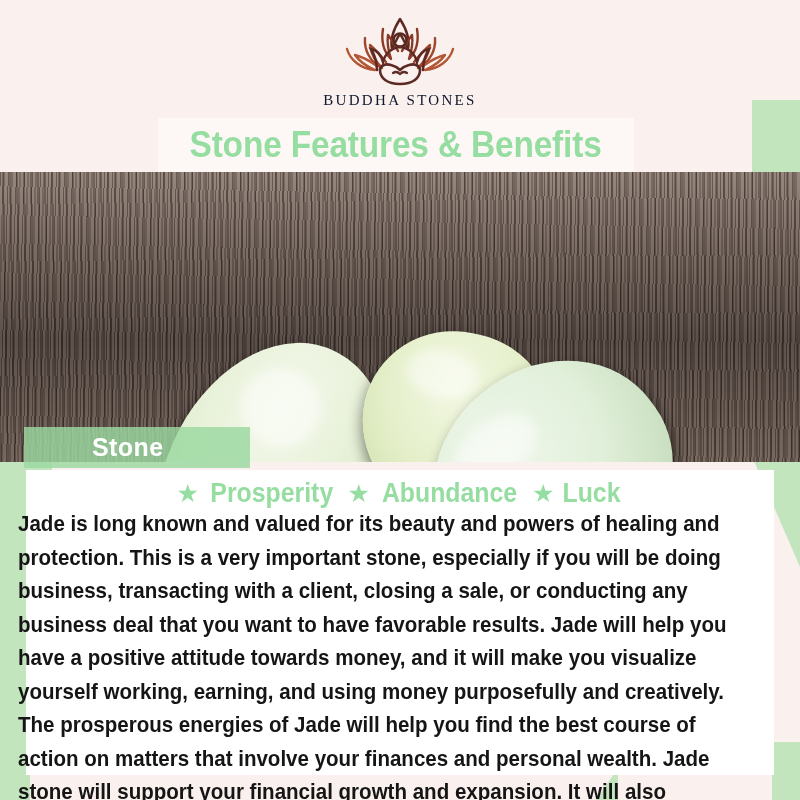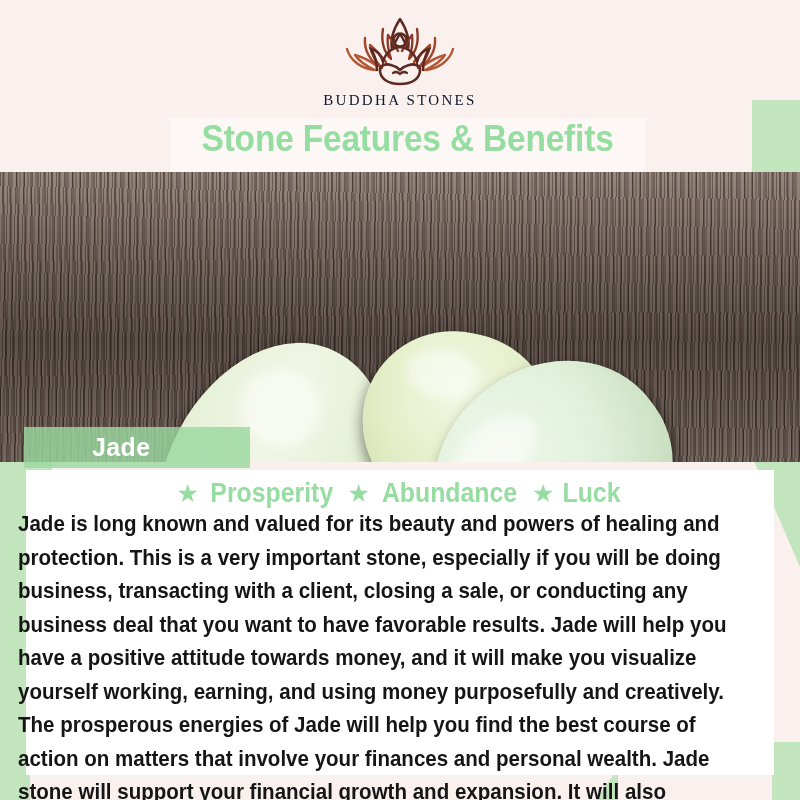--- a/index.html
+++ b/index.html
@@ -92,26 +92,27 @@
     font-family: "Liberation Serif", serif;
     font-size: 15px;
     letter-spacing: 2.3px;
     color: #0f172a;
     font-weight: 400;
   }
 
   
   .title-band {
     position: absolute;
-    left: 170px;
+    left: 158px;
     top: 118px;
     width: 476px;
     height: 54px;
     background: #fdf8f6;
     display: flex;
+    align-items: center;
     justify-content: center;
   }
   .title-text {
     font-family: "Liberation Sans Narrow", "Liberation Sans", sans-serif;
     font-size: 36px;
     font-weight: bold;
     color: #95dda0;
     letter-spacing: -0.2px;
     transform: scaleX(0.93);
     white-space: nowrap;
@@ -290,21 +291,21 @@
     <div class="wood"></div>
     <div class="stone s1"></div>
     <div class="stone s2"></div>
     <div class="stone s3"></div>
     <div class="stone s5"></div>
     <div class="stone s6"></div>
 
   </div>
 
   <div class="jade-band">
-    <span class="jade-label">Jade</span>
+    <span class="jade-label">Stone</span>
   </div>
 
   <div class="body-panel"></div>
 
   <div class="keywords">
     <div class="kw">
       <span class="kw-star">★</span>
       <span class="kw-label">Prosperity</span>
     </div>
     <div class="kw">

